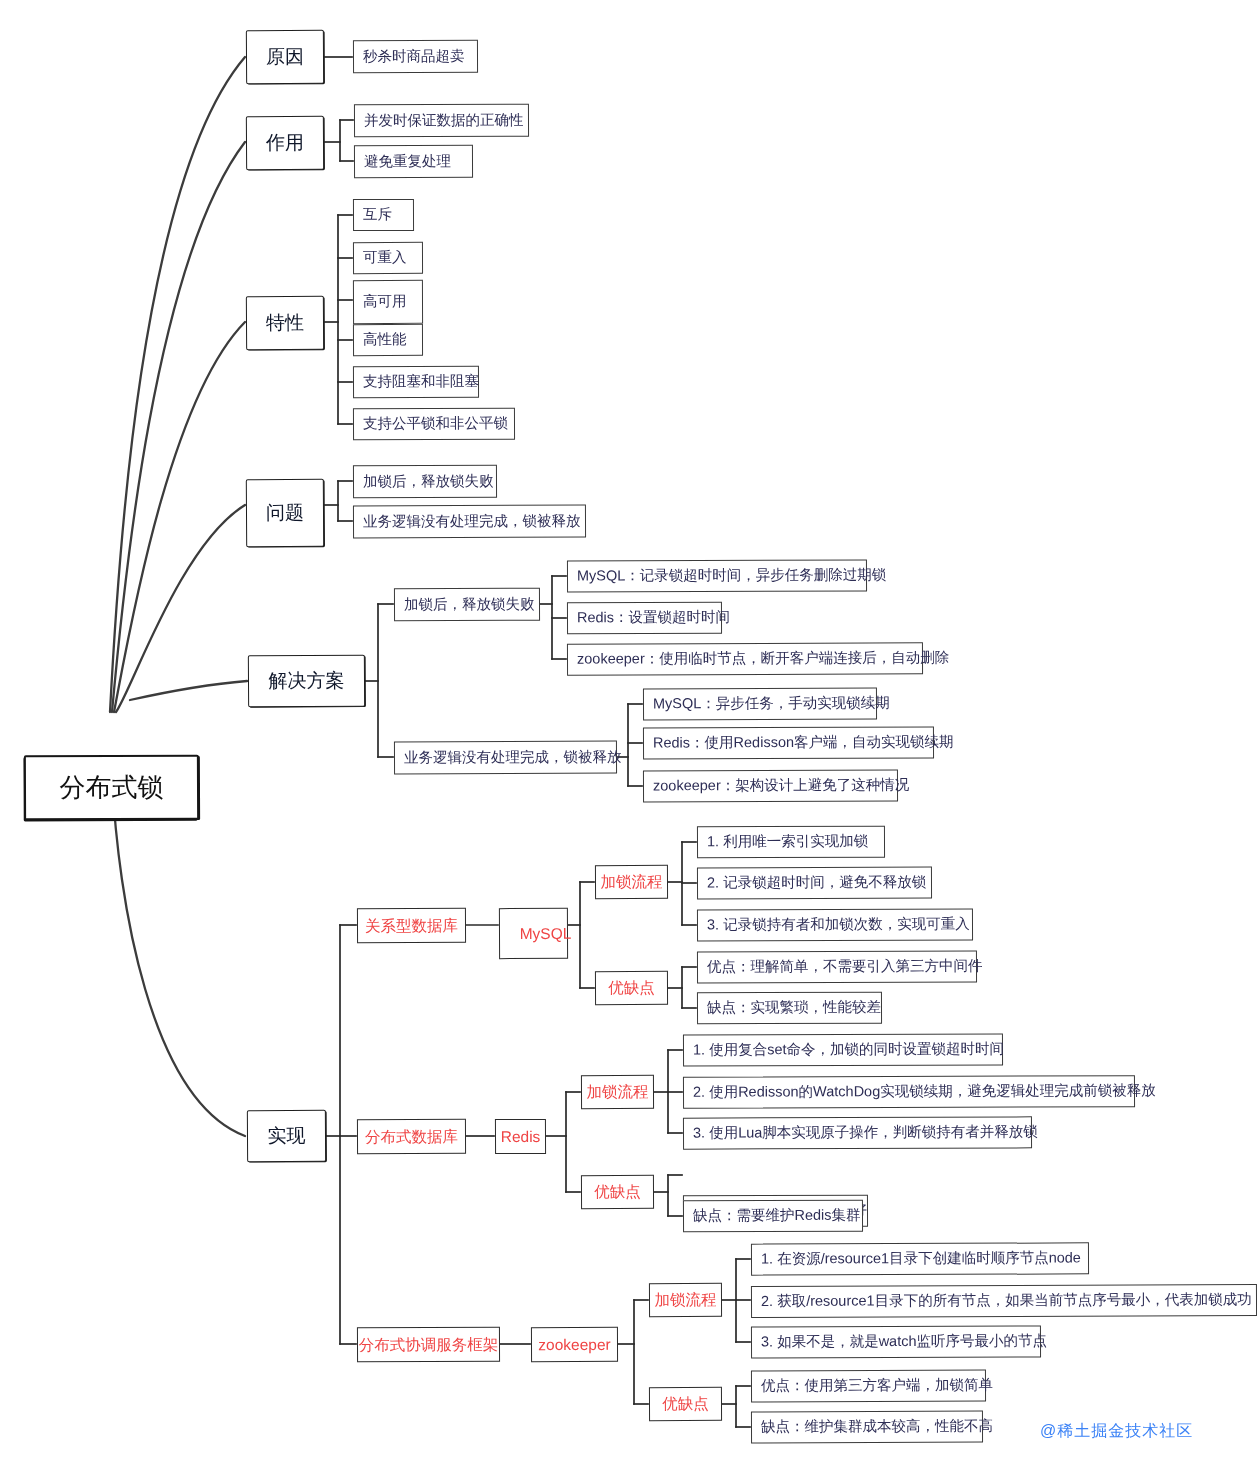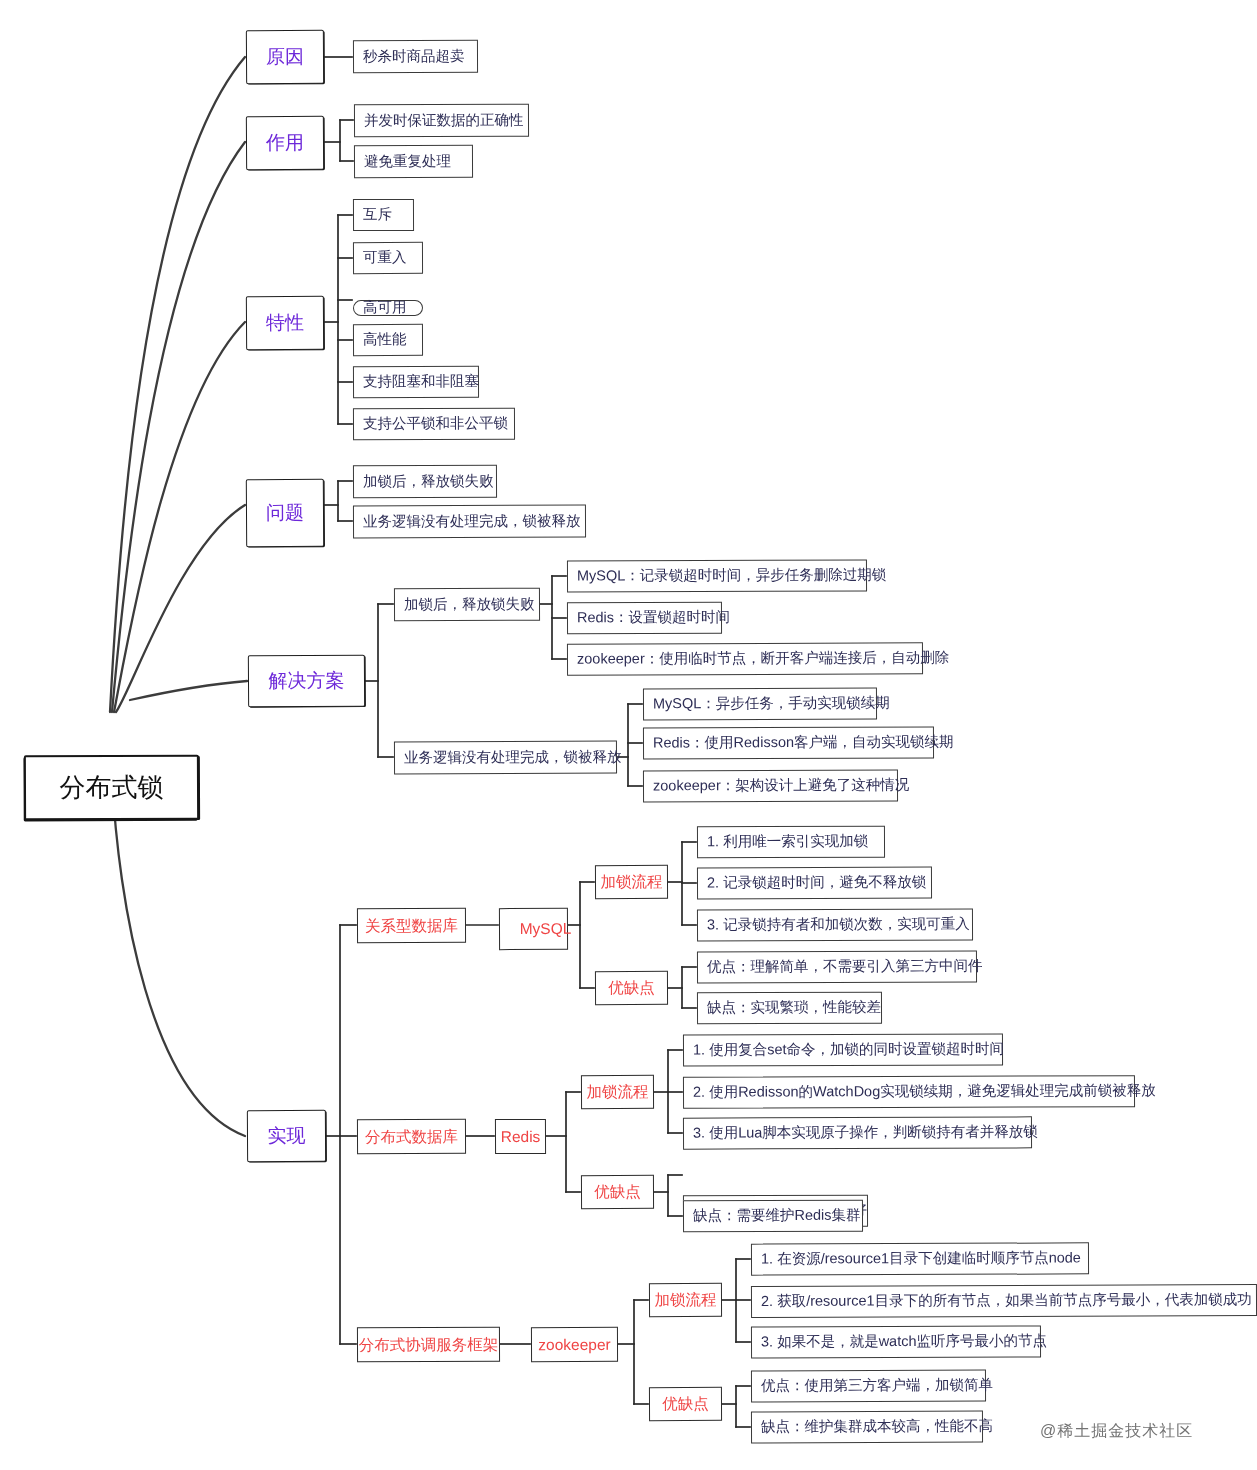--- a/index.html
+++ b/index.html
@@ -40,21 +40,21 @@
     border: 2.6px solid #161616;
     color: #111111;
     font-size: 26px;
     border-radius: 2px;
     box-shadow: 1.5px 1px 0 -0.5px #161616, -1px 1.6px 0 -0.6px #161616;
     transform: rotate(-0.25deg);
   }
   
   .lvl1 {
     border: 1.9px solid #1d1d1d;
-    color: #6d28d9;
+    color: #0f172a;
     font-size: 19px;
     border-radius: 2px;
     box-shadow: 1.2px 0.8px 0 -0.4px #1d1d1d;
     transform: rotate(-0.35deg);
   }
   
   .lvl2 {
     border: 1.15px solid #2b2b2b;
     color: #ef4444;
     font-size: 15.5px;
@@ -64,21 +64,21 @@
   .leaf {
     border: 1.1px solid #3a3a3a;
     color: #2d2d55;
     font-size: 14.5px;
     justify-content: flex-start;
     padding-left: 9px;
     transform: rotate(-0.22deg);
   }
   .watermark {
     position: absolute;
-    color: #737373;
+    color: #3b82f6;
     font-size: 16px;
     letter-spacing: 1px;
     user-select: none;
   }
 </style>
 </head>
 <body>
 
 <div id="canvas">
 
@@ -215,21 +215,21 @@
 
   <div class="node lvl1" style="left:246px; top:296px; width:78px; height:54px;">
     <span>特性</span>
   </div>
   <div class="node leaf" style="left:353px; top:199px; width:61px; height:32px;">
     <span>互斥</span>
   </div>
   <div class="node leaf" style="left:353px; top:242px; width:70px; height:32px;">
     <span>可重入</span>
   </div>
-  <div class="node leaf" style="left:353px; top:300px; width:70px; height:16px;border-radius:9px;">
+  <div class="node leaf" style="left:353px; top:280px; width:70px; height:44px;">
     <span>高可用</span>
   </div>
   <div class="node leaf" style="left:353px; top:324px; width:70px; height:32px;">
     <span>高性能</span>
   </div>
   <div class="node leaf" style="left:353px; top:366px; width:126px; height:32px;">
     <span>支持阻塞和非阻塞</span>
   </div>
   <div class="node leaf" style="left:353px; top:408px; width:162px; height:32px;">
     <span>支持公平锁和非公平锁</span>
@@ -275,21 +275,21 @@
     <span>zookeeper：架构设计上避免了这种情况</span>
   </div>
 
   <div class="node lvl1" style="left:247px; top:1110px; width:79px; height:52px;">
     <span>实现</span>
   </div>
 
   <div class="node lvl2" style="left:357px; top:908px; width:109px; height:35px;">
     <span>关系型数据库</span>
   </div>
-  <div class="node lvl2" style="left:499px; top:908px; width:69px; height:42px;padding-left:24px;">
+  <div class="node lvl2" style="left:499px; top:908px; width:69px; height:51px;padding-left:24px;">
     <span>MySQL</span>
   </div>
   <div class="node lvl2" style="left:595px; top:865px; width:73px; height:34px;">
     <span>加锁流程</span>
   </div>
   <div class="node leaf" style="left:697px; top:826px; width:188px; height:32px;">
     <span>1. 利用唯一索引实现加锁</span>
   </div>
   <div class="node leaf" style="left:697px; top:867px; width:235px; height:32px;">
     <span>2. 记录锁超时时间，避免不释放锁</span>

